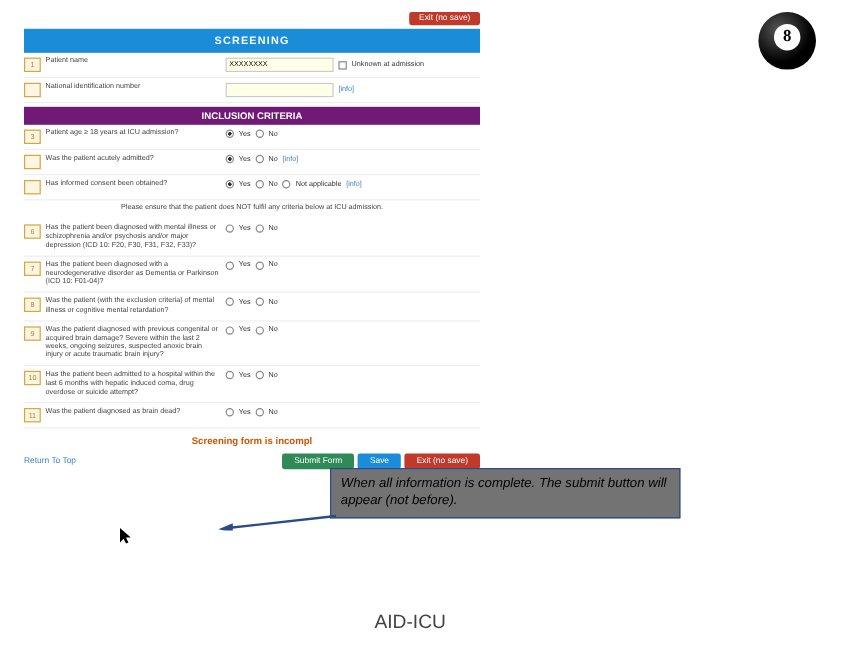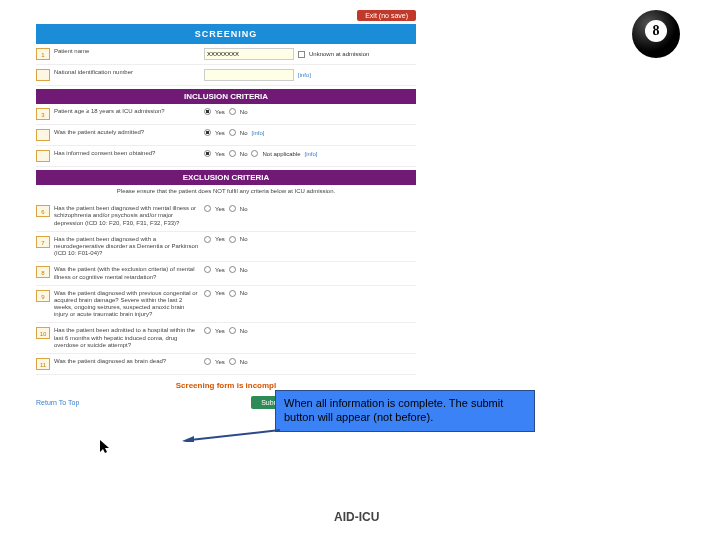--- a/index.html
+++ b/index.html
@@ -6,21 +6,21 @@
   body {
     font-family: Arial, sans-serif;
     background: #fff;
     width: 720px;
     height: 540px;
     position: relative;
     overflow: hidden;
   }
   .form-container {
     position: absolute;
-    left: 36px;
+    left: 20px;
     top: 24px;
     width: 380px;
     font-size: 7px;
     color: #333;
   }
   .exit-top {
     position: absolute;
     right: 0;
     top: -14px;
     background: #c0392b;
@@ -169,42 +169,42 @@
     align-items: center;
     justify-content: center;
     font-weight: bold;
     font-size: 14px;
     font-family: "Times New Roman", serif;
   }
   .callout {
     position: absolute;
     left: 275px;
     top: 390px;
-    width: 260px;
+    width: 292px;
     border: 1.5px solid #2a4a8a;
-    background: #3b82f6;
+    background: #737373;
     padding: 6px 8px;
     font-size: 11px;
     line-height: 1.25;
+    font-style: italic;
   }
   .arrow {
     position: absolute;
     left: 182px;
     top: 428px;
     width: 100px;
     height: 14px;
     pointer-events: none;
   }
   .footer-label {
     position: absolute;
-    left: 334px;
+    left: 312px;
     top: 510px;
-    font-size: 12px;
+    font-size: 16px;
     color: #444;
-    font-weight: bold;
   }
 </style>
 </head>
 <body>
 
 <div class="eightball">
   <div class="circle">8</div>
 </div>
 
 <div class="form-container">
@@ -263,21 +263,20 @@
       <span class="radio sel"></span>
         <span>Yes</span>
       <span class="radio"></span>
         <span>No</span>
       <span class="radio"></span>
         <span>Not applicable</span>
       <span class="info-link">[info]</span>
     </div>
   </div>
 
-  <div class="section-title">EXCLUSION CRITERIA</div>
   <div class="section-subtitle">Please ensure that the patient does NOT fulfil any criteria below at ICU admission.</div>
 
   <div class="row">
     <div class="qlabel">6</div>
     <div class="qtext">Has the patient been diagnosed with mental illness or schizophrenia and/or psychosis and/or major depression (ICD 10: F20, F30, F31, F32, F33)?</div>
     <div class="qinput">
       <span class="radio"></span>
         <span>Yes</span>
       <span class="radio"></span>
         <span>No</span>

